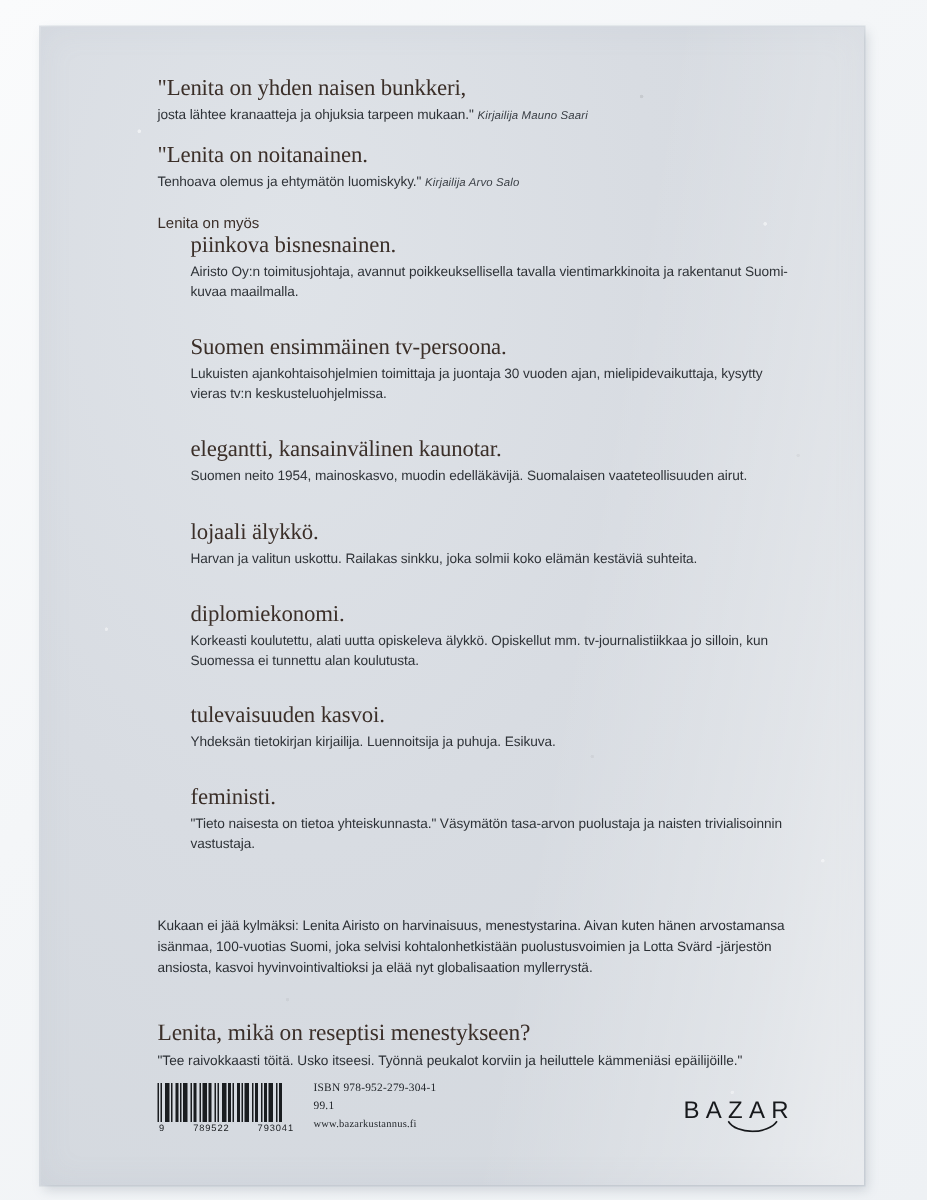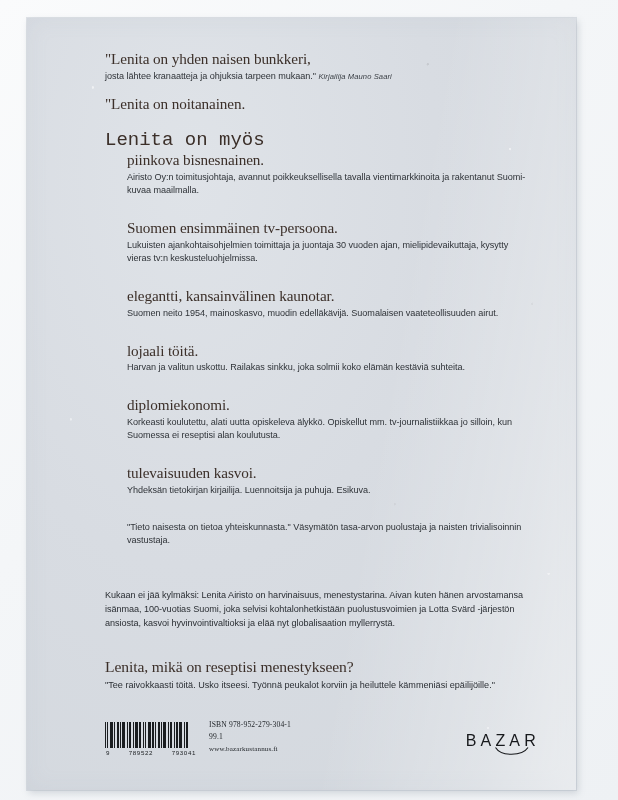--- a/index.html
+++ b/index.html
@@ -101,22 +101,22 @@
 
   .block-top { margin-bottom: 12px; }
   .block-top2 { margin-bottom: 16px; }
 
   
   .entry { margin: 0 0 13px 0; }
   .entry .q-head { margin-left: 22px; }
   .entry .q-sub  { margin-left: 22px; }
 
   .lead-line {
-    font-family: Liberation Mono, monospace;
-    font-size: 19px;
+    font-family: Liberation Sans, sans-serif;
+    font-size: 10px;
     line-height: 1.18;
     color: #3b2f29;
     margin: 0;
   }
 
   .para {
     font-family: "Liberation Sans", sans-serif;
     font-size: 9.1px;
     line-height: 1.55;
     color: #2b2f34;
@@ -140,21 +140,21 @@
     margin: 0;
   }
 
   .spacer-lg { height: 28px; }
   .spacer-sm { height: 9px; }
 
   
   .footer {
     position: absolute;
     left: 78px;
-    right: 36px;
+    right: 46px;
     bottom: 34px;
     display: flex;
     align-items: flex-end;
     justify-content: space-between;
     z-index: 3;
   }
   .footer-left {
     display: flex;
     align-items: flex-end;
     gap: 12px;
@@ -219,20 +219,24 @@
       <div class="block-top">
         <p class="q-head">"Lenita on yhden naisen bunkkeri,</p>
         <p class="q-sub">
           <span>josta lähtee kranaatteja ja ohjuksia tarpeen mukaan."</span>
           <span class="attrib">Kirjailija Mauno Saari</span>
         </p>
       </div>
 
       <div class="block-top2">
         <p class="q-head">"Lenita on noitanainen.</p>
+        <p class="q-sub">
+          <span>Tenhoava olemus ja ehtymätön luomiskyky."</span>
+          <span class="attrib">Kirjailija Arvo Salo</span>
+        </p>
       </div>
 
       <p class="lead-line">Lenita on myös</p>
 
       <div class="entry">
         <p class="q-head">piinkova bisnesnainen.</p>
         <p class="q-sub">Airisto Oy:n toimitusjohtaja, avannut poikkeuksellisella tavalla vientimarkkinoita ja rakentanut Suomi-kuvaa maailmalla.</p>
       </div>
 
       <div class="spacer-sm"></div>
@@ -245,41 +249,42 @@
       <div class="spacer-sm"></div>
 
       <div class="entry">
         <p class="q-head">elegantti, kansainvälinen kaunotar.</p>
         <p class="q-sub">Suomen neito 1954, mainoskasvo, muodin edelläkävijä. Suomalaisen vaateteollisuuden airut.</p>
       </div>
 
       <div class="spacer-sm"></div>
 
       <div class="entry">
-        <p class="q-head">lojaali töitä.</p>
+        <p class="q-head">lojaali älykkö.</p>
         <p class="q-sub">Harvan ja valitun uskottu. Railakas sinkku, joka solmii koko elämän kestäviä suhteita.</p>
       </div>
 
       <div class="spacer-sm"></div>
 
       <div class="entry">
         <p class="q-head">diplomiekonomi.</p>
-        <p class="q-sub">Korkeasti koulutettu, alati uutta opiskeleva älykkö. Opiskellut mm. tv-journalistiikkaa jo silloin, kun Suomessa ei reseptisi alan koulutusta.</p>
+        <p class="q-sub">Korkeasti koulutettu, alati uutta opiskeleva älykkö. Opiskellut mm. tv-journalistiikkaa jo silloin, kun Suomessa ei tunnettu alan koulutusta.</p>
       </div>
 
       <div class="spacer-sm"></div>
 
       <div class="entry">
         <p class="q-head">tulevaisuuden kasvoi.</p>
         <p class="q-sub">Yhdeksän tietokirjan kirjailija. Luennoitsija ja puhuja. Esikuva.</p>
       </div>
 
       <div class="spacer-sm"></div>
 
       <div class="entry">
+        <p class="q-head">feministi.</p>
         <p class="q-sub">"Tieto naisesta on tietoa yhteiskunnasta." Väsymätön tasa-arvon puolustaja ja naisten trivialisoinnin vastustaja.</p>
       </div>
 
       <div class="spacer-lg"></div>
 
       <p class="para">Kukaan ei jää kylmäksi: Lenita Airisto on harvinaisuus, menestystarina. Aivan kuten hänen arvostamansa isänmaa, 100-vuotias Suomi, joka selvisi kohtalonhetkistään puolustusvoimien ja Lotta Svärd -järjestön ansiosta, kasvoi hyvinvointivaltioksi ja elää nyt globalisaation myllerrystä.</p>
 
       <div class="spacer-lg"></div>
 
       <div>

